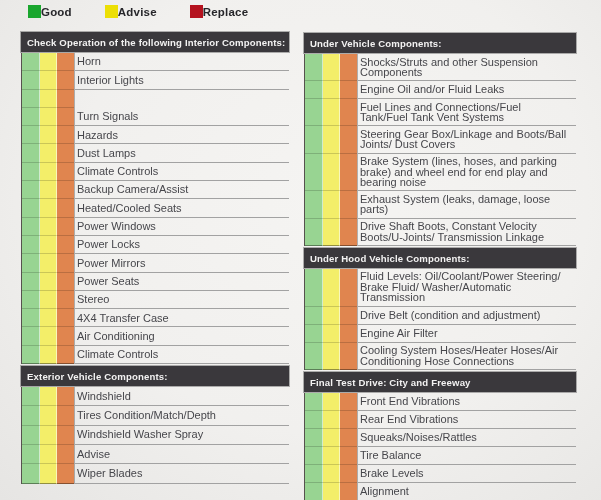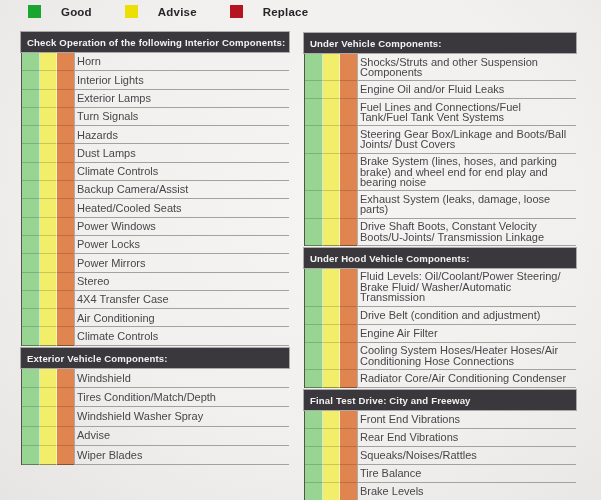--- a/index.html
+++ b/index.html
@@ -7,21 +7,21 @@
     width:601px;height:500px;overflow:hidden;
     font-family:"Liberation Sans","DejaVu Sans",sans-serif;
     background:#e9e8e6;
   }
   .sheet{
     position:relative;width:601px;height:500px;
     background:radial-gradient(ellipse at 55% 40%, #f5f4f2 0%, #f1f0ee 55%, #e6e5e3 100%);
   }
   
   .legend{position:absolute;top:5px;left:28px;display:flex;gap:33px;align-items:center;}
-  .legend-item{display:flex;align-items:center;gap:20px;}
+  .legend-item{display:flex;align-items:center;gap:0;}
   .swatch{width:13px;height:13px;display:inline-block;flex:none;}
   .legend-label{font-size:11.5px;font-weight:600;color:#26262a;letter-spacing:.2px;}
   
   .col{position:absolute;}
   .col-left{left:21px;top:32px;width:268px;}
   .col-right{left:304px;top:33px;width:272px;}
   .section + .section{margin-top:2px;}
   .section-header{
     background:var(--hdr,#3a383c);color:#f3f2f2;
     font-size:9.6px;font-weight:700;letter-spacing:.15px;
@@ -93,21 +93,20 @@
     </div>
     <div class="row-label">Interior Lights</div>
   </div>
 
   <div class="row">
     <div class="cells">
       <span class="cell good"></span>
       <span class="cell advise"></span>
       <span class="cell replace"></span>
     </div>
-    <div class="row-label">Exterior Lamps</div>
   </div>
 
   <div class="row">
     <div class="cells">
       <span class="cell good"></span>
       <span class="cell advise"></span>
       <span class="cell replace"></span>
     </div>
     <div class="row-label">Turn Signals</div>
   </div>
@@ -177,20 +176,28 @@
 
   <div class="row">
     <div class="cells">
       <span class="cell good"></span>
       <span class="cell advise"></span>
       <span class="cell replace"></span>
     </div>
     <div class="row-label">Power Mirrors</div>
   </div>
 
+  <div class="row">
+    <div class="cells">
+      <span class="cell good"></span>
+      <span class="cell advise"></span>
+      <span class="cell replace"></span>
+    </div>
+    <div class="row-label">Power Seats</div>
+  </div>
 
   <div class="row">
     <div class="cells">
       <span class="cell good"></span>
       <span class="cell advise"></span>
       <span class="cell replace"></span>
     </div>
     <div class="row-label">Stereo</div>
   </div>
 
@@ -374,28 +381,20 @@
 
   <div class="row">
     <div class="cells">
       <span class="cell good"></span>
       <span class="cell advise"></span>
       <span class="cell replace"></span>
     </div>
     <div class="row-label">Cooling System Hoses/Heater Hoses/Air Conditioning Hose Connections</div>
   </div>
 
-  <div class="row">
-    <div class="cells">
-      <span class="cell good"></span>
-      <span class="cell advise"></span>
-      <span class="cell replace"></span>
-    </div>
-    <div class="row-label">Radiator Core/Air Conditioning Condenser</div>
-  </div>
 </div>
   </div>
 
   <div class="section">
     <div class="section-header">Final Test Drive: City and Freeway</div>
     <div class="rows">
   <div class="row">
     <div class="cells">
       <span class="cell good"></span>
       <span class="cell advise"></span>

